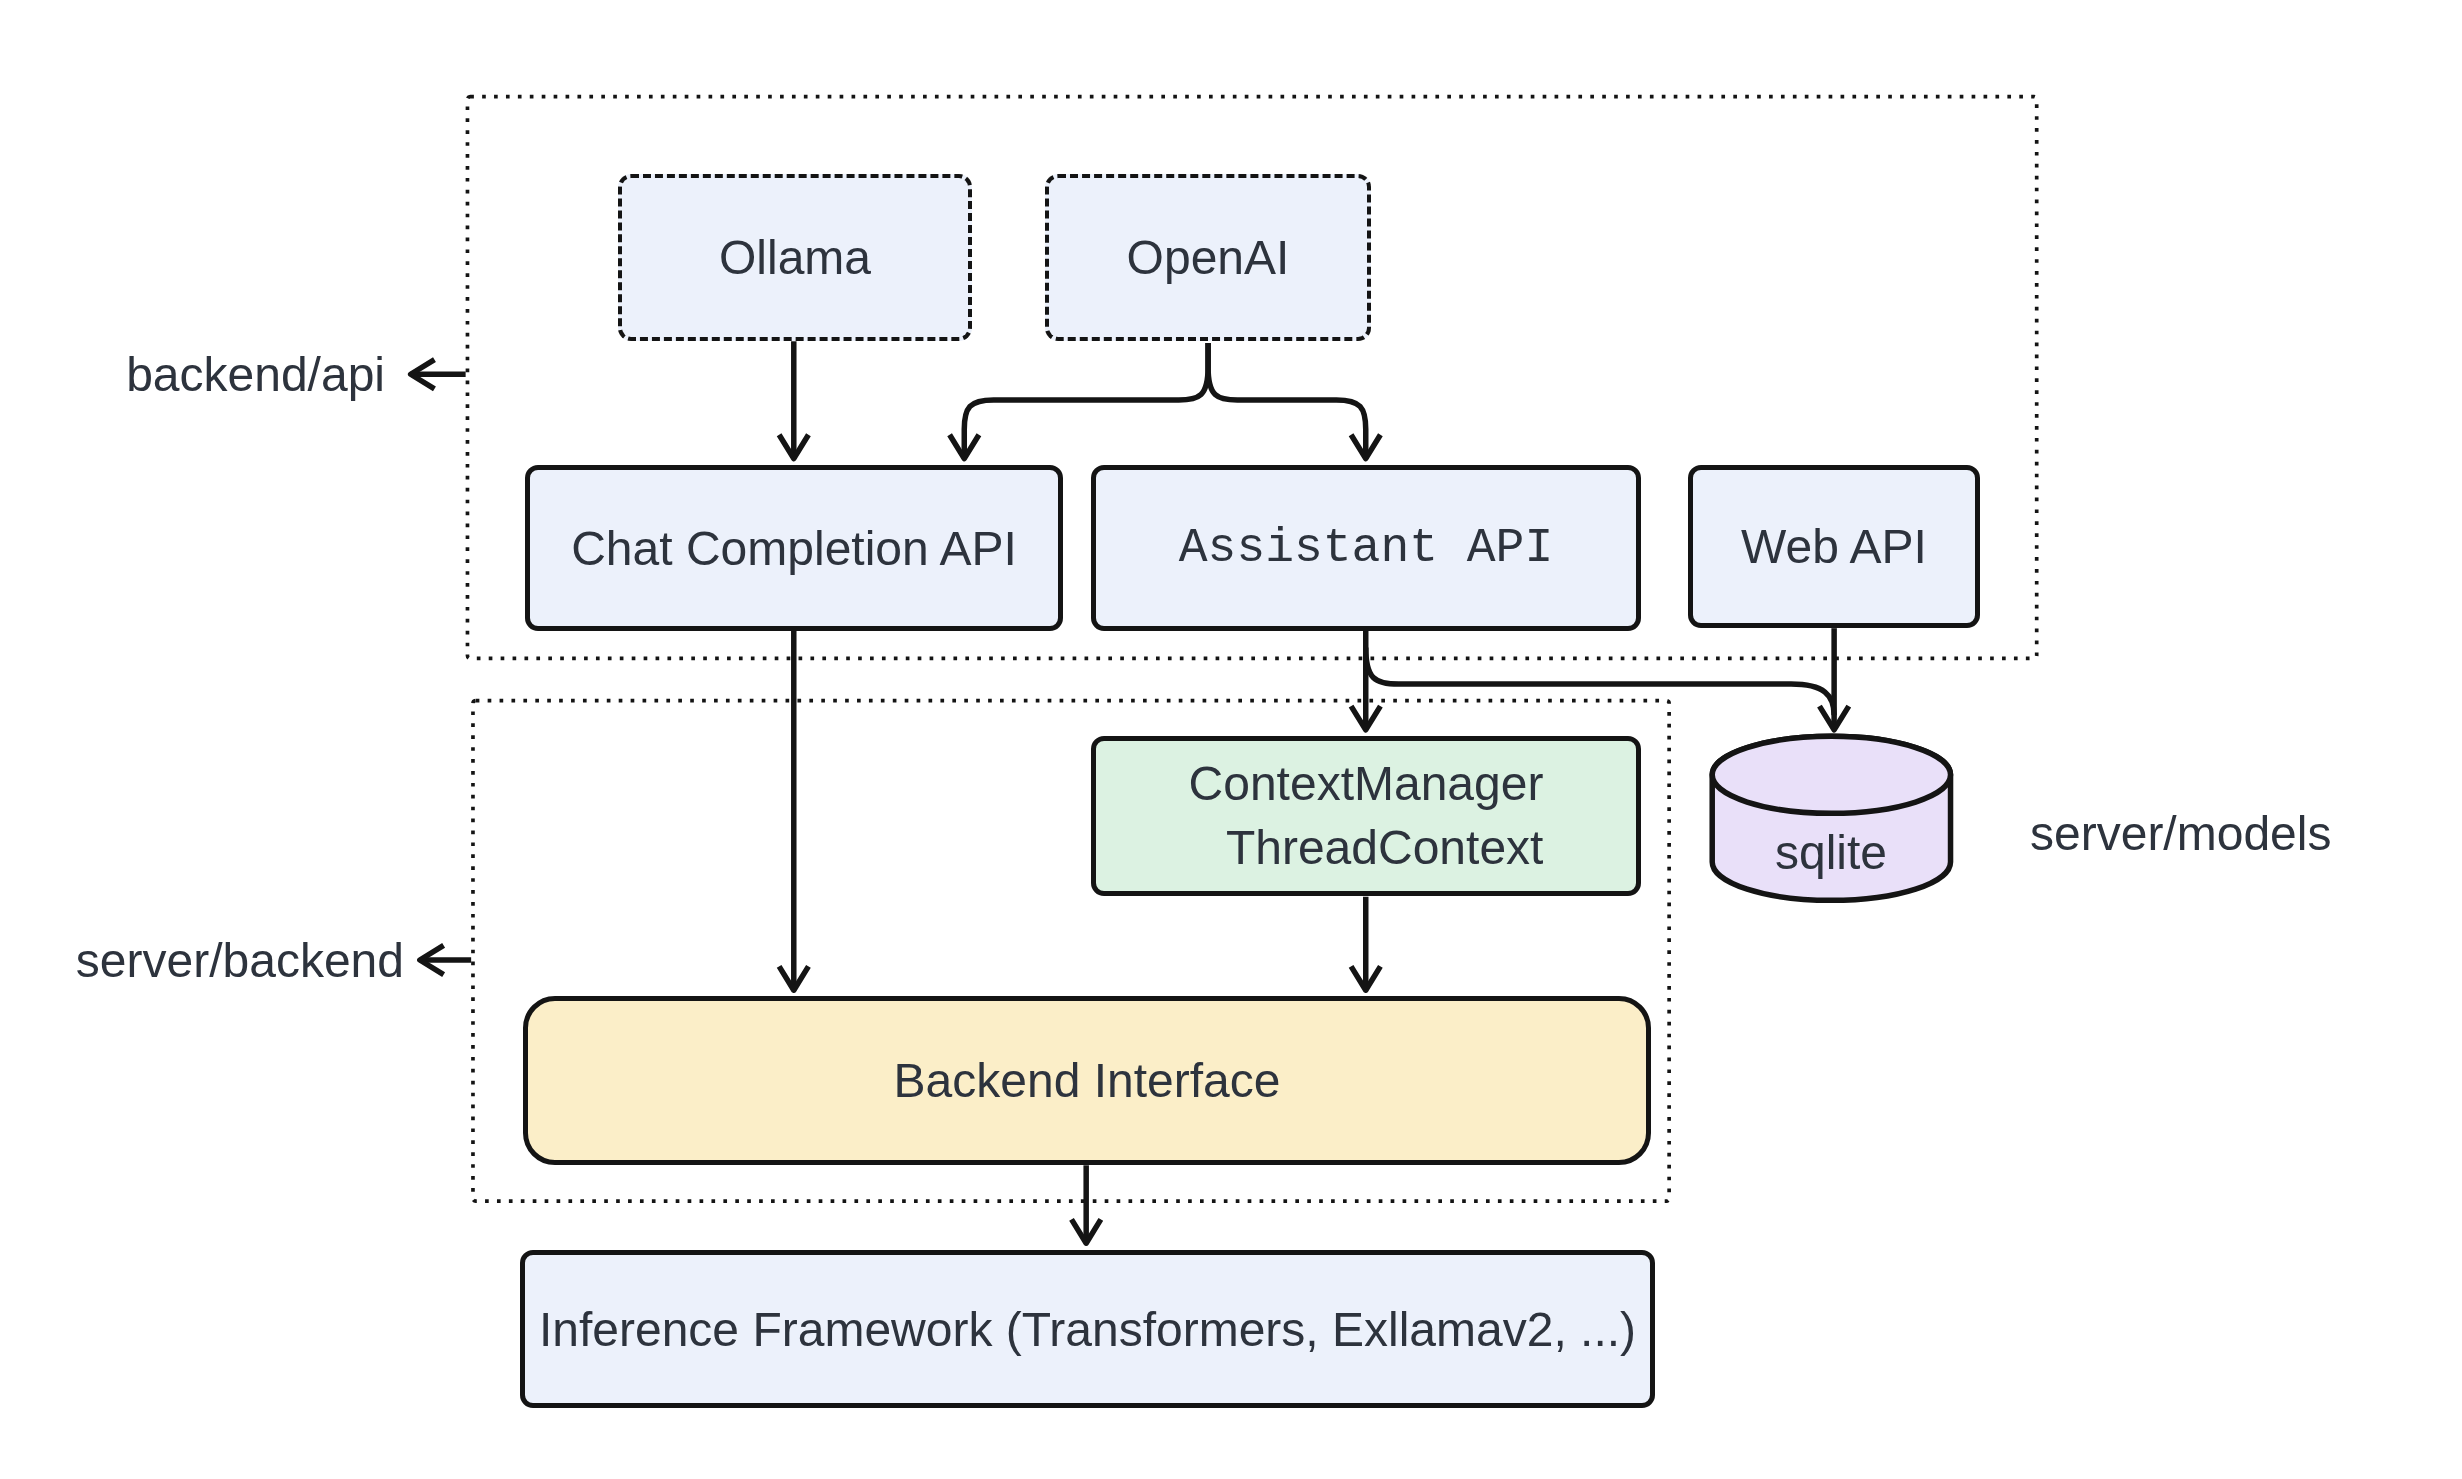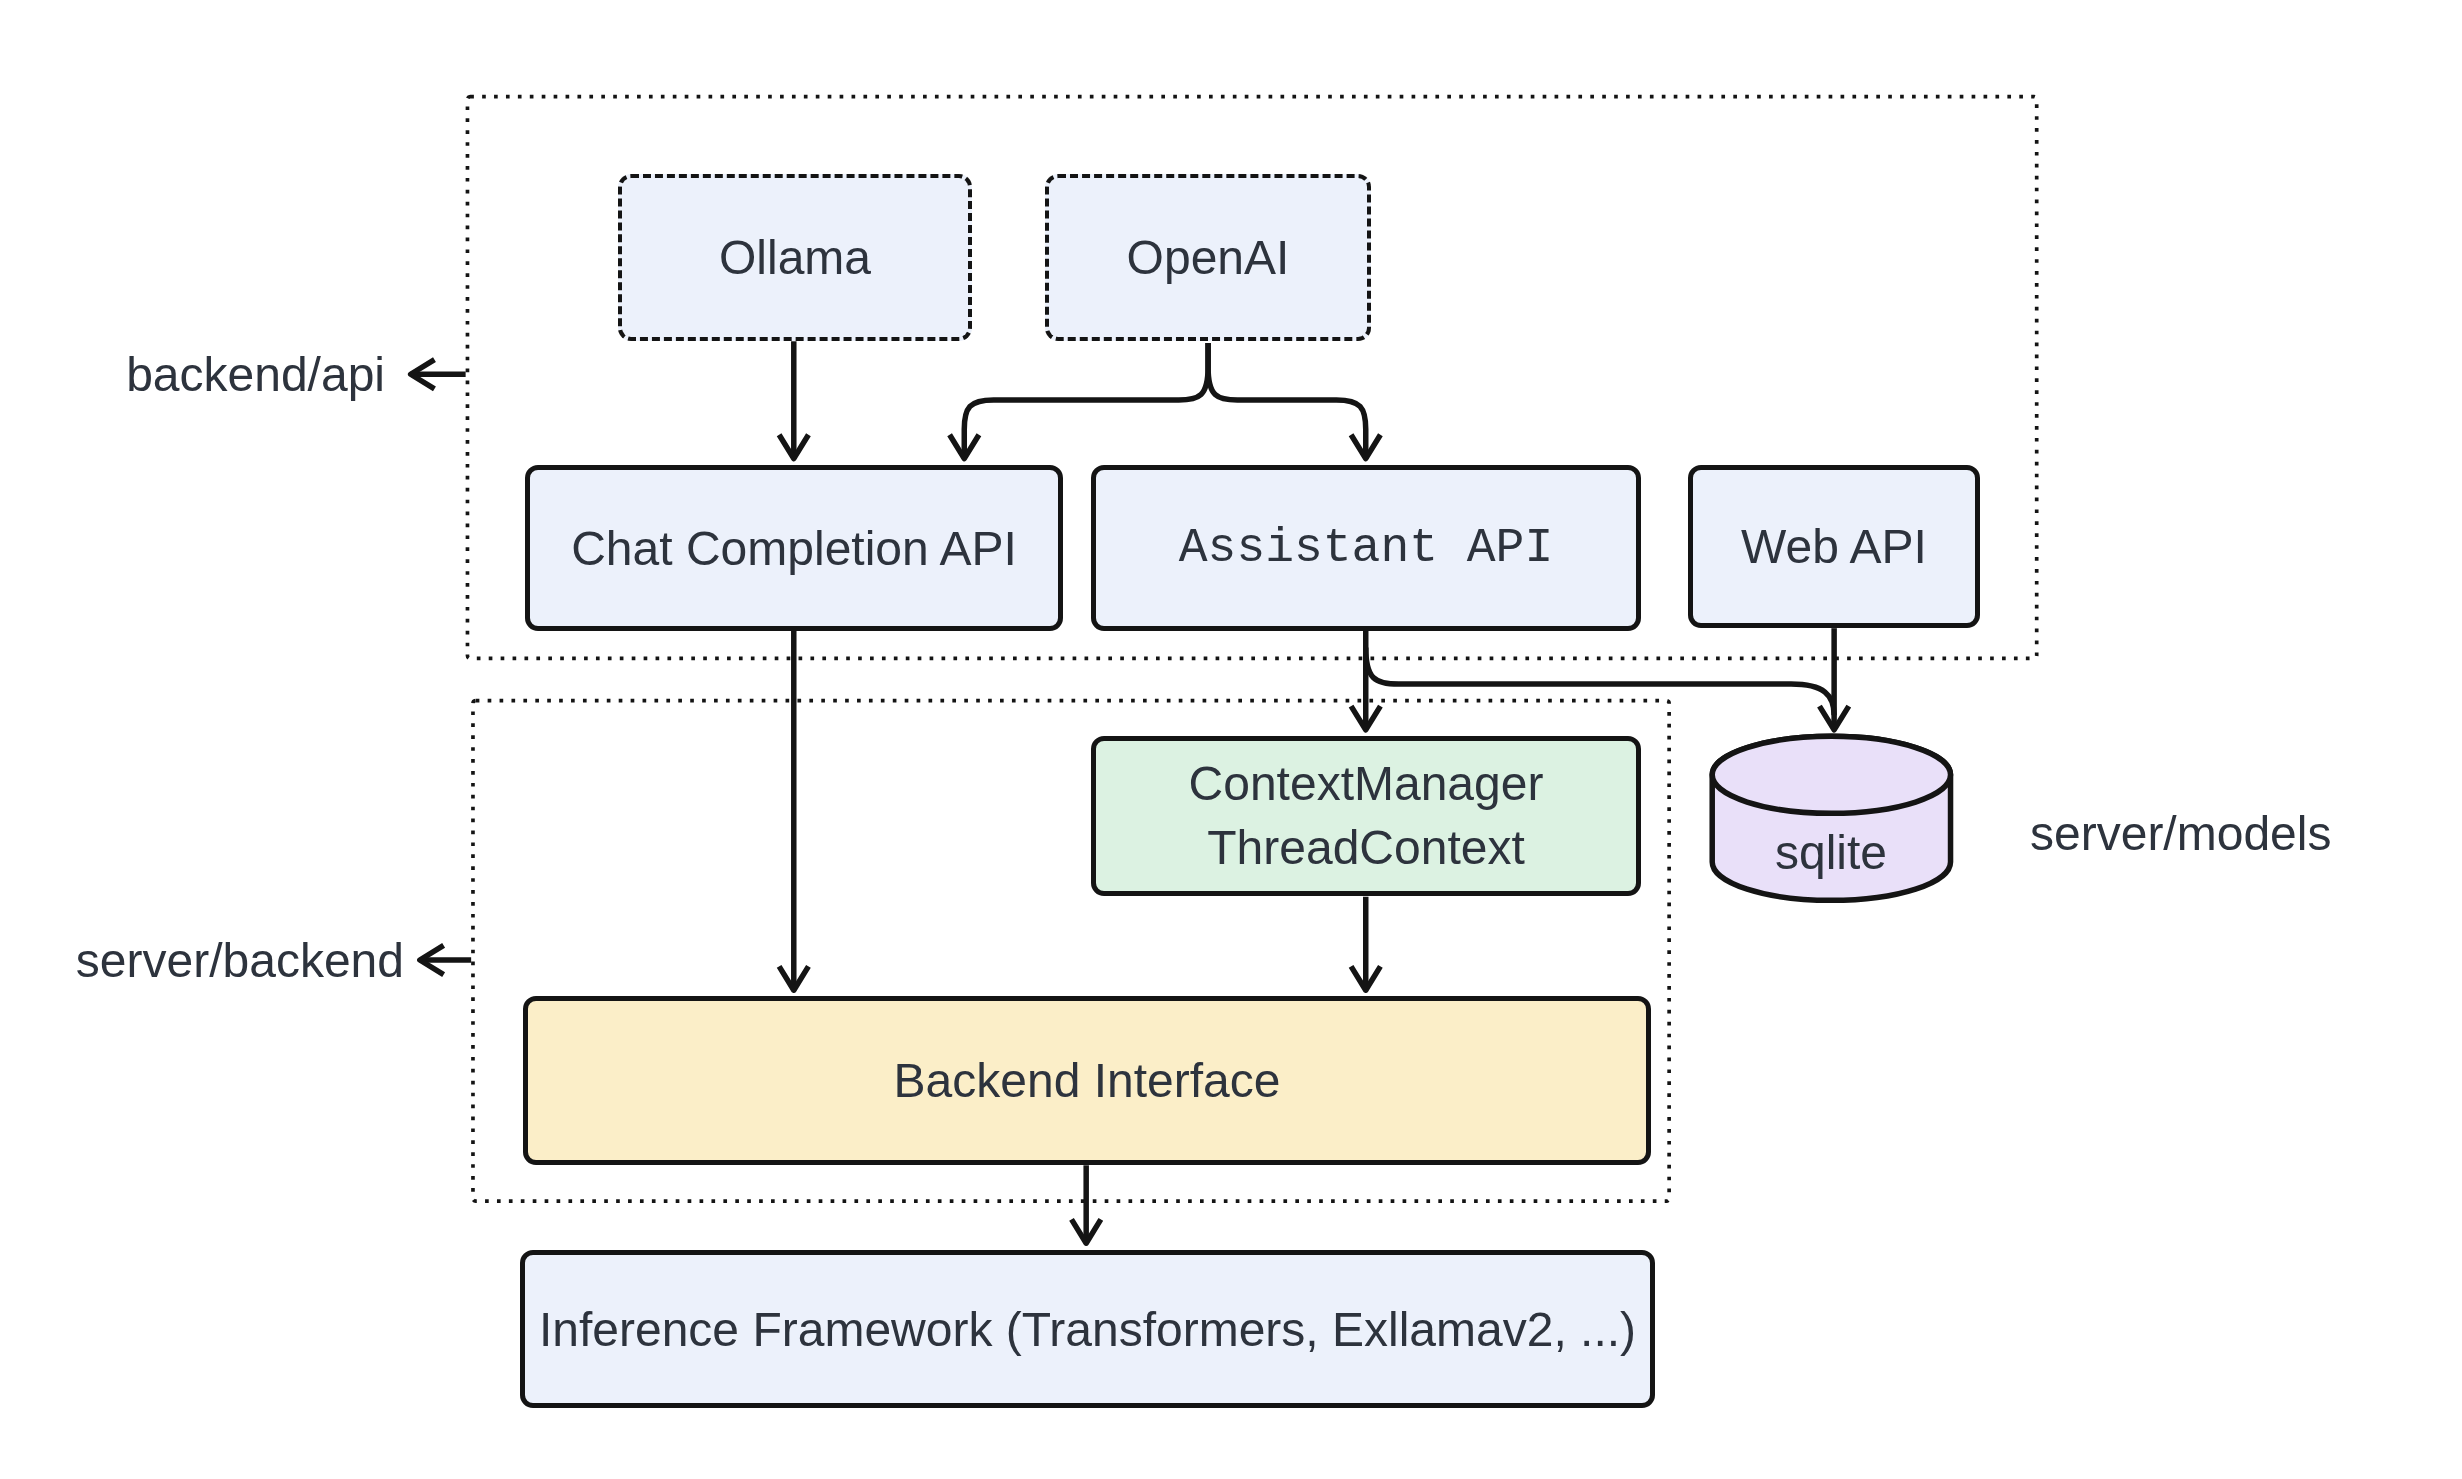--- a/index.html
+++ b/index.html
@@ -7,21 +7,21 @@
     --c-border:#141414; --c-text:#2D333D; --c-bg:#FFFFFF;
   }
   *{box-sizing:border-box; margin:0; padding:0;}
   html,body{background:var(--c-bg);}
   body{font-family:"Liberation Sans","DejaVu Sans",sans-serif; color:var(--c-text);}
   #canvas{position:relative; width:2462px; height:1480px; background:var(--c-bg); overflow:hidden;}
   #overlay{position:absolute; left:0; top:0; width:2462px; height:1480px;}
 
   .node{
     position:absolute; display:flex; align-items:center; justify-content:center;
-    text-align:center; font-size:48px; line-height:59px; color:var(--c-text);
+    text-align:right; font-size:48px; line-height:59px; color:var(--c-text);
     background:var(--c-blue); border:5.5px solid var(--c-border); border-radius:13px;
     padding:0 9.2px; white-space:nowrap;
   }
   .node.dashed{border-style:dashed; border-width:4.6px;}
   .node.green{background:var(--c-green); white-space:normal; line-height:64px;}
   .node.yellow{background:var(--c-yellow);}
 
   .side-label{
     position:absolute; font-size:48px; line-height:51px; color:var(--c-text);
     white-space:nowrap;
@@ -96,21 +96,21 @@
     <span>
       <span>ContextManager</span><br>
       <span>ThreadContext</span>
     </span>
   </div>
 
   <div class="node" style="left:1688px; top:465px; width:292px; height:163px;">
     <span>Web API</span>
   </div>
 
-  <div class="node yellow" style="left:523px; top:996px; width:1128px; height:169px;">
+  <div class="node yellow" style="left:523px; top:996px; width:1128px; height:169px;border-radius:32px;">
     <span>Backend Interface</span>
   </div>
 
   <div class="node" style="left:520px; top:1250px; width:1135px; height:158px;">
     <span>Inference Framework (Transformers, Exllamav2, ...)</span>
   </div>
 
   <div class="cyl-label" style="left:1712px; top:811px; width:238px; height:83px;">sqlite</div>
 
 </div>

